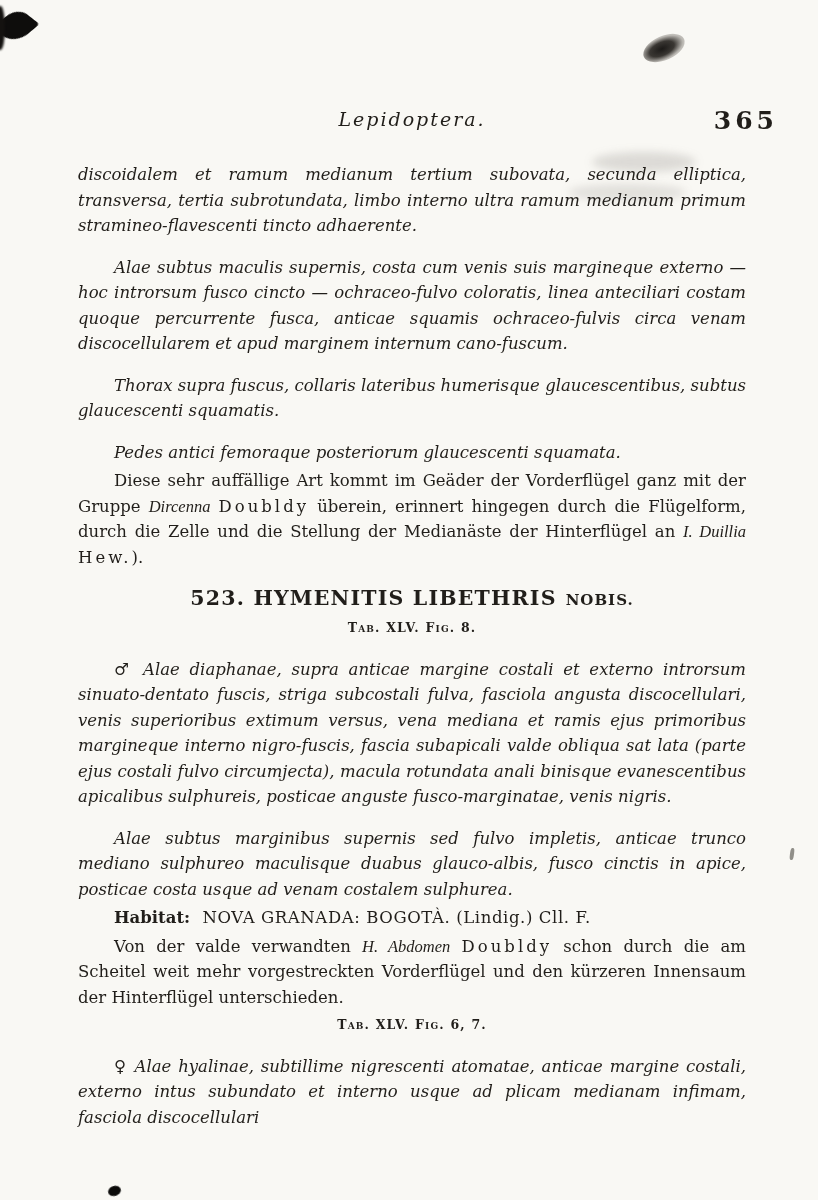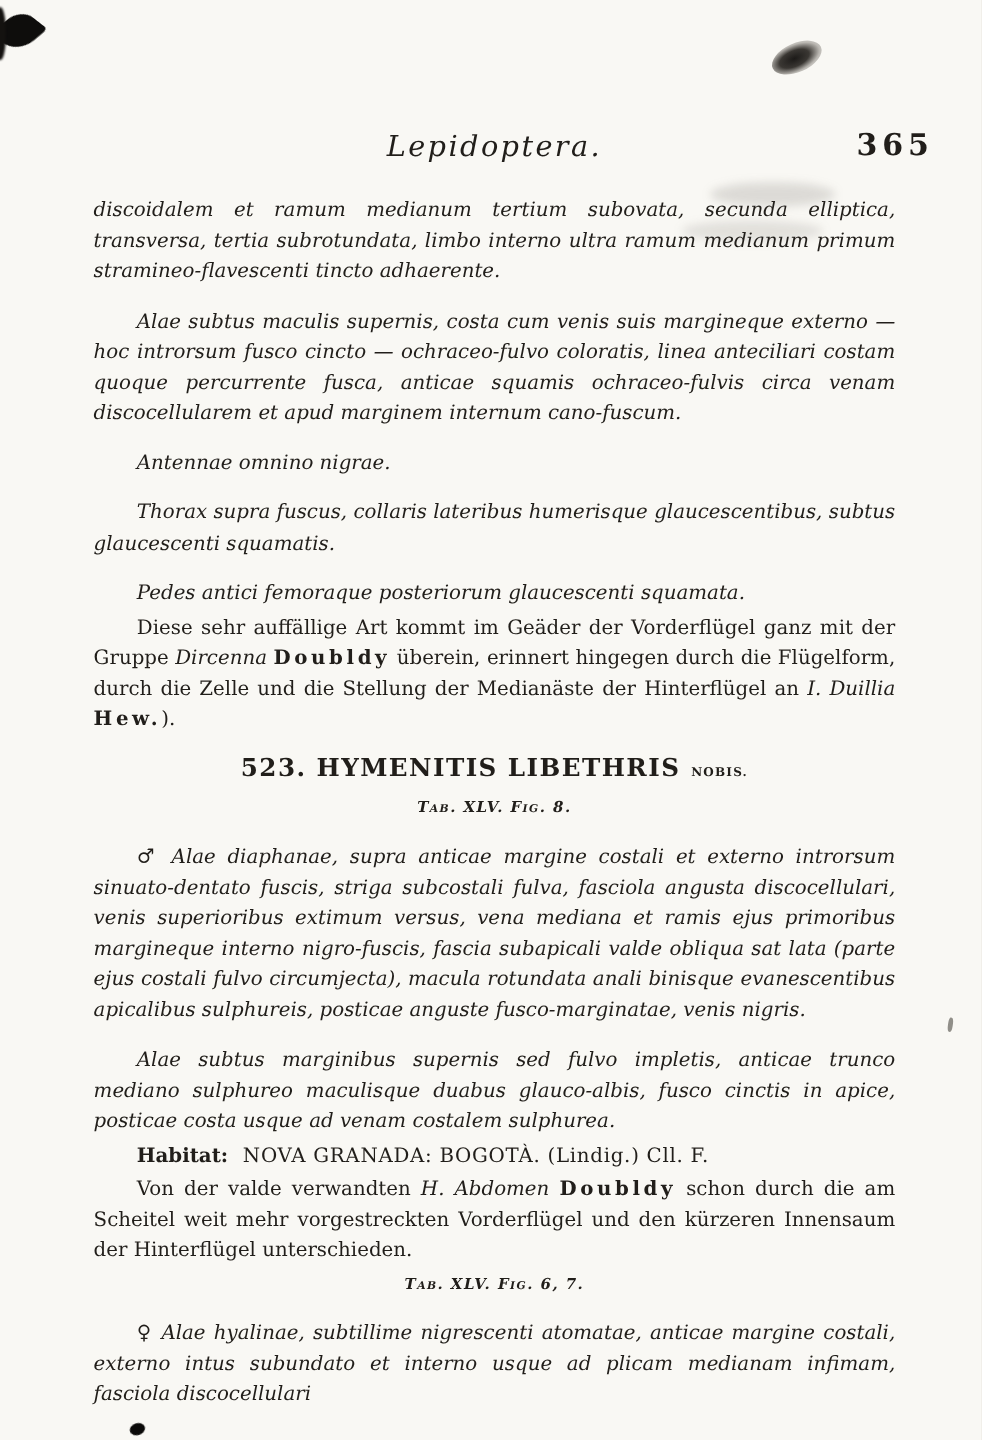--- a/index.html
+++ b/index.html
@@ -66,21 +66,21 @@
 
   
   .running-head {
     position: absolute;
     top: 108px; left: 78px; width: 668px; height: 30px;
   }
   .head-title {
     display: block;
     text-align: center;
     font-style: italic;
-    font-size: 24px;
+    font-size: 19px;
     letter-spacing: 2px;
   }
   .page-num {
     position: absolute;
     top: -2px; right: -32px;
     font-size: 25px;
     font-weight: 700;
     letter-spacing: 4px;
   }
 
@@ -89,51 +89,50 @@
     position: absolute;
     top: 146px; left: 78px; width: 668px;
     font-size: 16.5px;
     line-height: 25.5px;
     text-align: justify;
   }
   p { margin: 0; }
   .indent { text-indent: 36px; }
   .lat { font-style: italic; margin-top: 16px; }
   .ger { font-style: normal; margin-top: 3px; }
-  .seg-i { font-style: italic; }
-  .seg-sp { letter-spacing: 3px; font-weight: bold; }
+  .seg-i { font-style: italic; font-family: Liberation Serif, serif; }
+  .seg-sp { letter-spacing: 3px; }
 
   .habitat { margin: 3px 0; text-indent: 36px; }
   .hab-label { font-weight: 700; }
   .hab-text { margin-left: 7px; letter-spacing: 0.6px; }
 
   .species {
     margin: 15px 0 0;
     text-align: center;
     font-size: 20.5px;
     font-weight: 700;
     font-style: normal;
     letter-spacing: 1.2px;
     text-indent: 0;
     line-height: 26px;
   }
   .species-nobis {
-    font-size: 10px;
+    font-size: 15px;
     margin-left: 9px;
     letter-spacing: 1px;
   }
   .tabline {
     margin: 2px 0 10px;
     text-align: center;
     font-size: 12.5px;
     font-weight: 600;
     font-variant: small-caps;
     letter-spacing: 1.2px;
     text-indent: 0;
-    font-style: italic;
   }
 </style>
 </head>
 <body>
 
 <div class="page">
 
   <div class="scan-mark corner-tl"></div>
   <div class="scan-mark edge-tl"></div>
   <div class="scan-mark smudge-tr"></div>
@@ -144,21 +143,20 @@
 
   <header class="running-head">
     <span class="head-title">Lepidoptera.</span>
     <span class="page-num">365</span>
   </header>
 
   <main class="text-block">
 
     <p class="lat">discoidalem et ramum medianum tertium subovata, secunda elliptica, transversa, tertia subrotundata, limbo interno ultra ramum medianum primum stramineo-flavescenti tincto adhaerente.</p>
     <p class="lat indent">Alae subtus maculis supernis, costa cum venis suis margineque externo — hoc introrsum fusco cincto — ochraceo-fulvo coloratis, linea anteciliari costam quoque percurrente fusca, anticae squamis ochraceo-fulvis circa venam discocellularem et apud marginem internum cano-fuscum.</p>
-    <p class="lat indent">Antennae omnino nigrae.</p>
     <p class="lat indent">Thorax supra fuscus, collaris lateribus humerisque glaucescentibus, subtus glaucescenti squamatis.</p>
     <p class="lat indent">Pedes antici femoraque posteriorum glaucescenti squamata.</p>
 
 
     <p class="ger indent"><span>Diese sehr auffällige Art kommt im Geäder der Vorderflügel ganz mit der Gruppe </span><span class="seg-i">Dircenna</span><span> </span><span class="seg-sp">Doubldy</span><span> überein, erinnert hingegen durch die Flügelform, durch die Zelle und die Stellung der Medianäste der Hinterflügel an </span><span class="seg-i">I. Duillia</span><span> </span><span class="seg-sp">Hew.</span><span>).</span></p>
 
     <p class="species">
       <span>523. HYMENITIS LIBETHRIS</span><span class="species-nobis">NOBIS.</span>
     </p>
     <p class="tabline">Tab. XLV. Fig. 8.</p>

